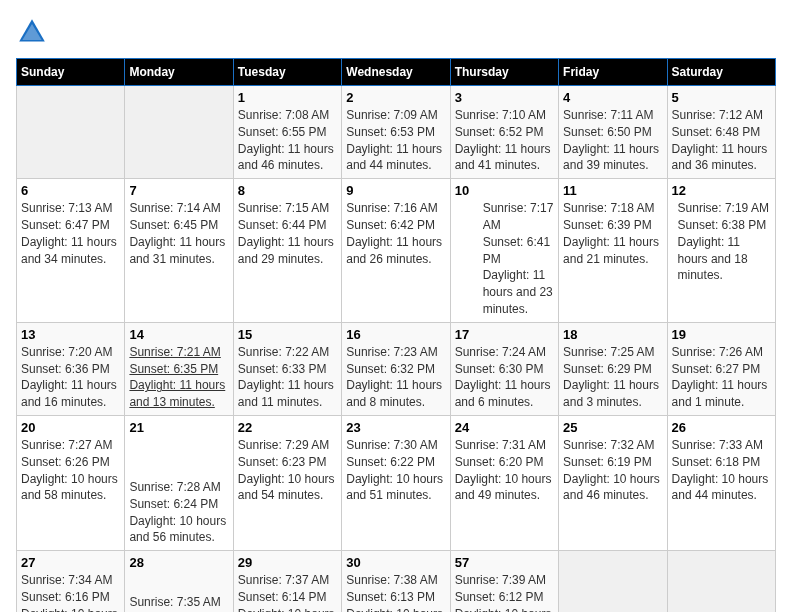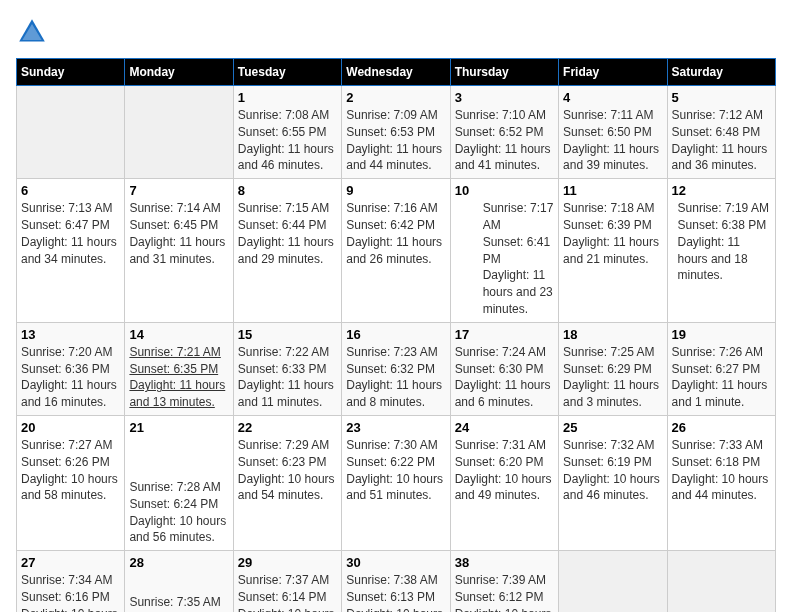--- a/index.html
+++ b/index.html
@@ -312,21 +312,21 @@
 Sunset: 6:14 PM
 Daylight: 10 hours and 37 minutes.</div>
         </td>
         <td>
           <span class="day-num">30</span>
           <div class="day-info" style="white-space: pre-line;">Sunrise: 7:38 AM
 Sunset: 6:13 PM
 Daylight: 10 hours and 35 minutes.</div>
         </td>
         <td>
-          <span class="day-num">38</span>
+          <span class="day-num">57</span>
           <div class="day-info" style="white-space: pre-line;">Sunrise: 7:39 AM
 Sunset: 6:12 PM
 Daylight: 10 hours and 32 minutes.</div>
         </td>
         <td class="empty-cell"></td>
         <td class="empty-cell"></td>
       </tr>
     </tbody>
 </table>
 

